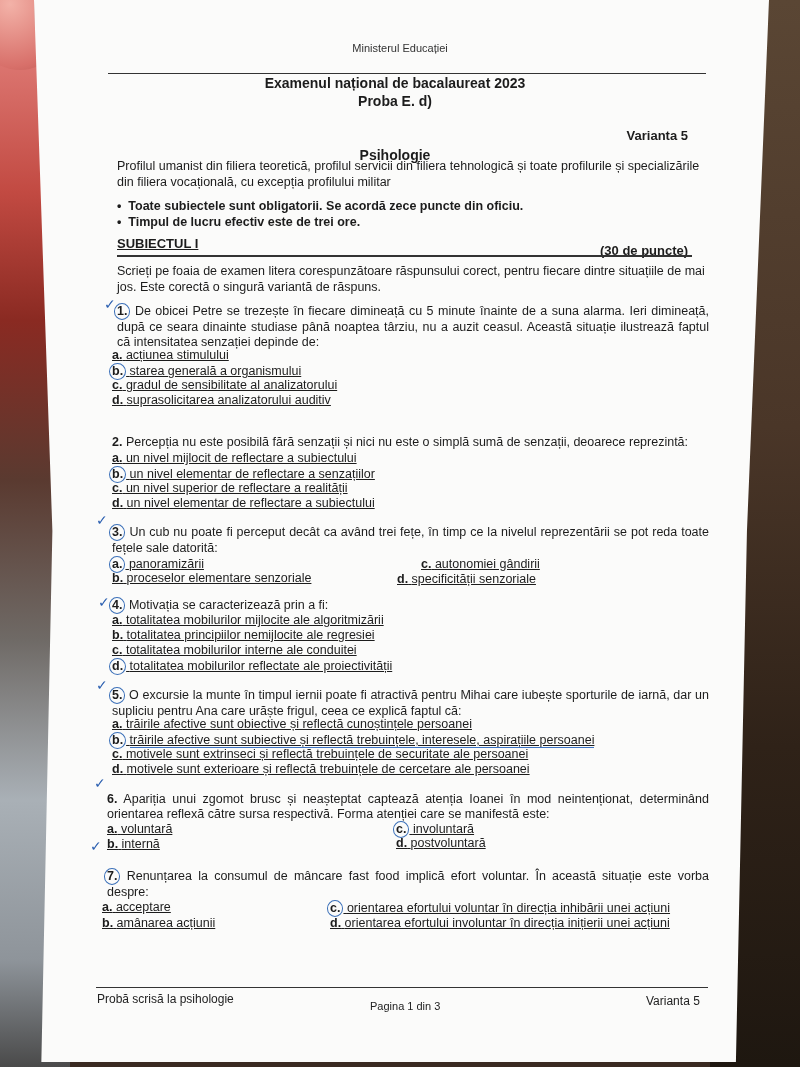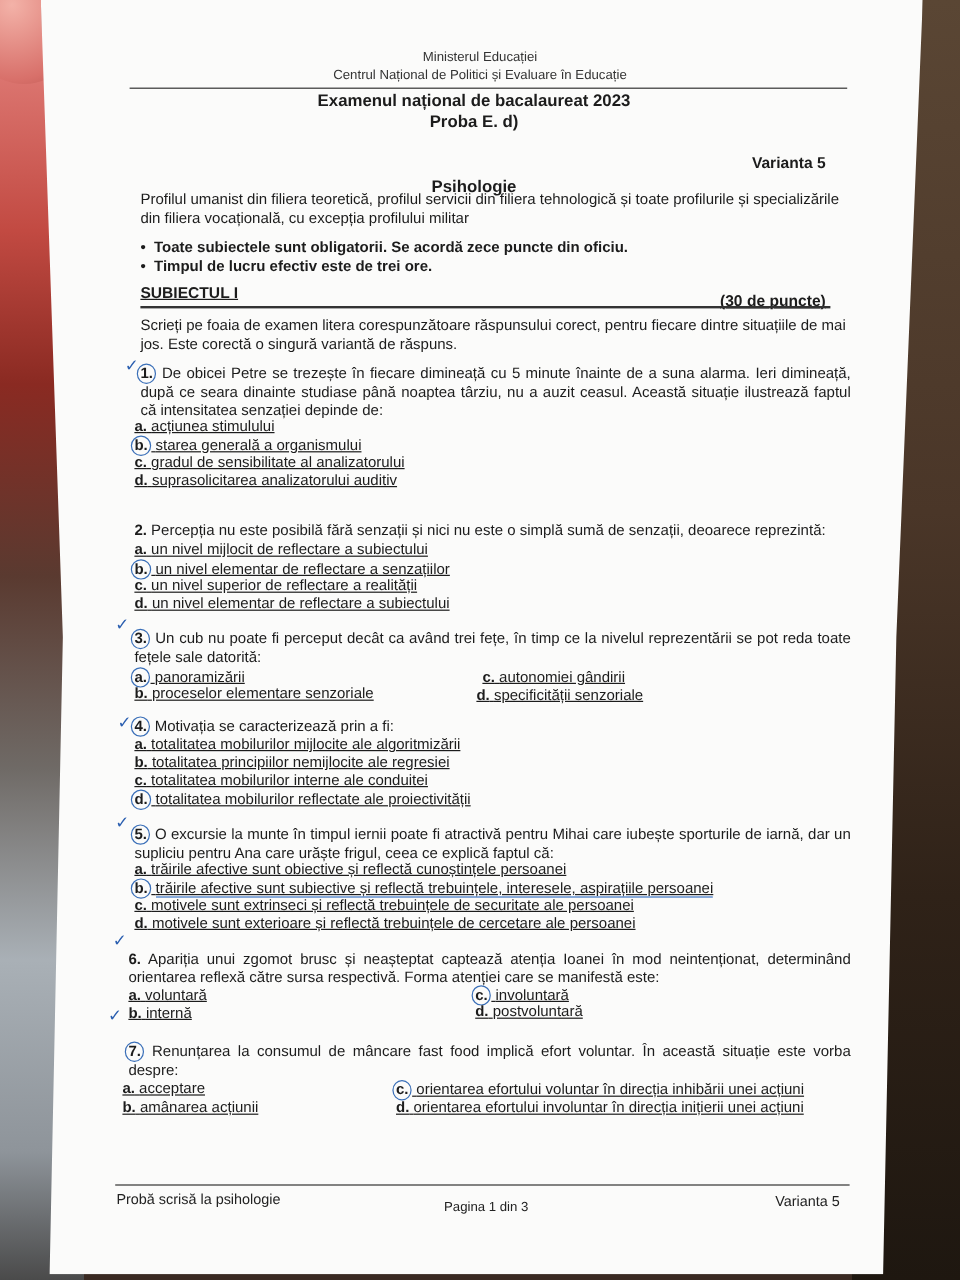--- a/index.html
+++ b/index.html
@@ -57,21 +57,20 @@
 <body>
 
 <div class="bg-left"></div>
 <div class="thumb"></div>
 <div class="bg-right"></div>
 <div class="paper"></div>
 
 <div class="content">
 
   <div class="abs center small hdr1">Ministerul Educației</div>
-  <div class="abs center small hdr2">Centrul Național de Politici și Evaluare în Educație</div>
   <div class="hrule" style="left:108px; top:73px; width:598px;"></div>
   <div class="abs center title t1">Examenul național de bacalaureat 2023</div>
   <div class="abs center title t2">Proba E. d)</div>
   <div class="abs center title t3">Psihologie</div>
   <div class="abs variant">Varianta 5</div>
 
   <div class="abs para" style="left:117px; top:158px; width:592px;">Profilul umanist din filiera teoretică, profilul servicii din filiera tehnologică și toate profilurile și specializările din filiera vocațională, cu excepția profilului militar</div>
   <div class="abs para bold" style="left:117px; top:214px; width:592px;">
     <span>•&nbsp;&nbsp;</span><span>Timpul de lucru efectiv este de trei ore.</span>
   </div>
@@ -103,21 +102,21 @@
   <div class="abs opt" style="left:112px; top:481px;"><span class="letter">c.</span> <span>un nivel superior de reflectare a realității</span></div>
   <div class="abs opt" style="left:112px; top:496px;"><span class="letter">d.</span> <span>un nivel elementar de reflectare a subiectului</span></div>
 
   <span class="check" style="left:96px; top:512px;">✓</span>
   <div class="abs q" style="left:112px; top:524px; width:597px; text-align:justify;">
     <span class="letter circle">3.</span>
     <span>Un cub nu poate fi perceput decât ca având trei fețe, în timp ce la nivelul reprezentării se pot reda toate fețele sale datorită:</span>
   </div>
   <div class="abs opt" style="left:112px; top:556px;"><span class="letter circle">a.</span> <span>panoramizării</span></div>
   <div class="abs opt" style="left:112px; top:571px;"><span class="letter">b.</span> <span>proceselor elementare senzoriale</span></div>
-  <div class="abs opt" style="left:402px; top:557px;text-align:right;"><span class="letter">c.</span> <span>autonomiei gândirii</span></div>
+  <div class="abs opt" style="left:421px; top:557px;text-align:right;"><span class="letter">c.</span> <span>autonomiei gândirii</span></div>
   <div class="abs opt" style="left:397px; top:572px;"><span class="letter">d.</span> <span>specificității senzoriale</span></div>
 
   <span class="check" style="left:98px; top:594px;">✓</span>
   <div class="abs q" style="left:112px; top:597px; width:597px;">
     <span class="letter circle">4.</span>
     <span>Motivația se caracterizează prin a fi:</span>
   </div>
   <div class="abs opt" style="left:112px; top:613px;"><span class="letter">a.</span> <span>totalitatea mobilurilor mijlocite ale algoritmizării</span></div>
   <div class="abs opt" style="left:112px; top:628px;"><span class="letter">b.</span> <span>totalitatea principiilor nemijlocite ale regresiei</span></div>
   <div class="abs opt" style="left:112px; top:643px;"><span class="letter">c.</span> <span>totalitatea mobilurilor interne ale conduitei</span></div>

